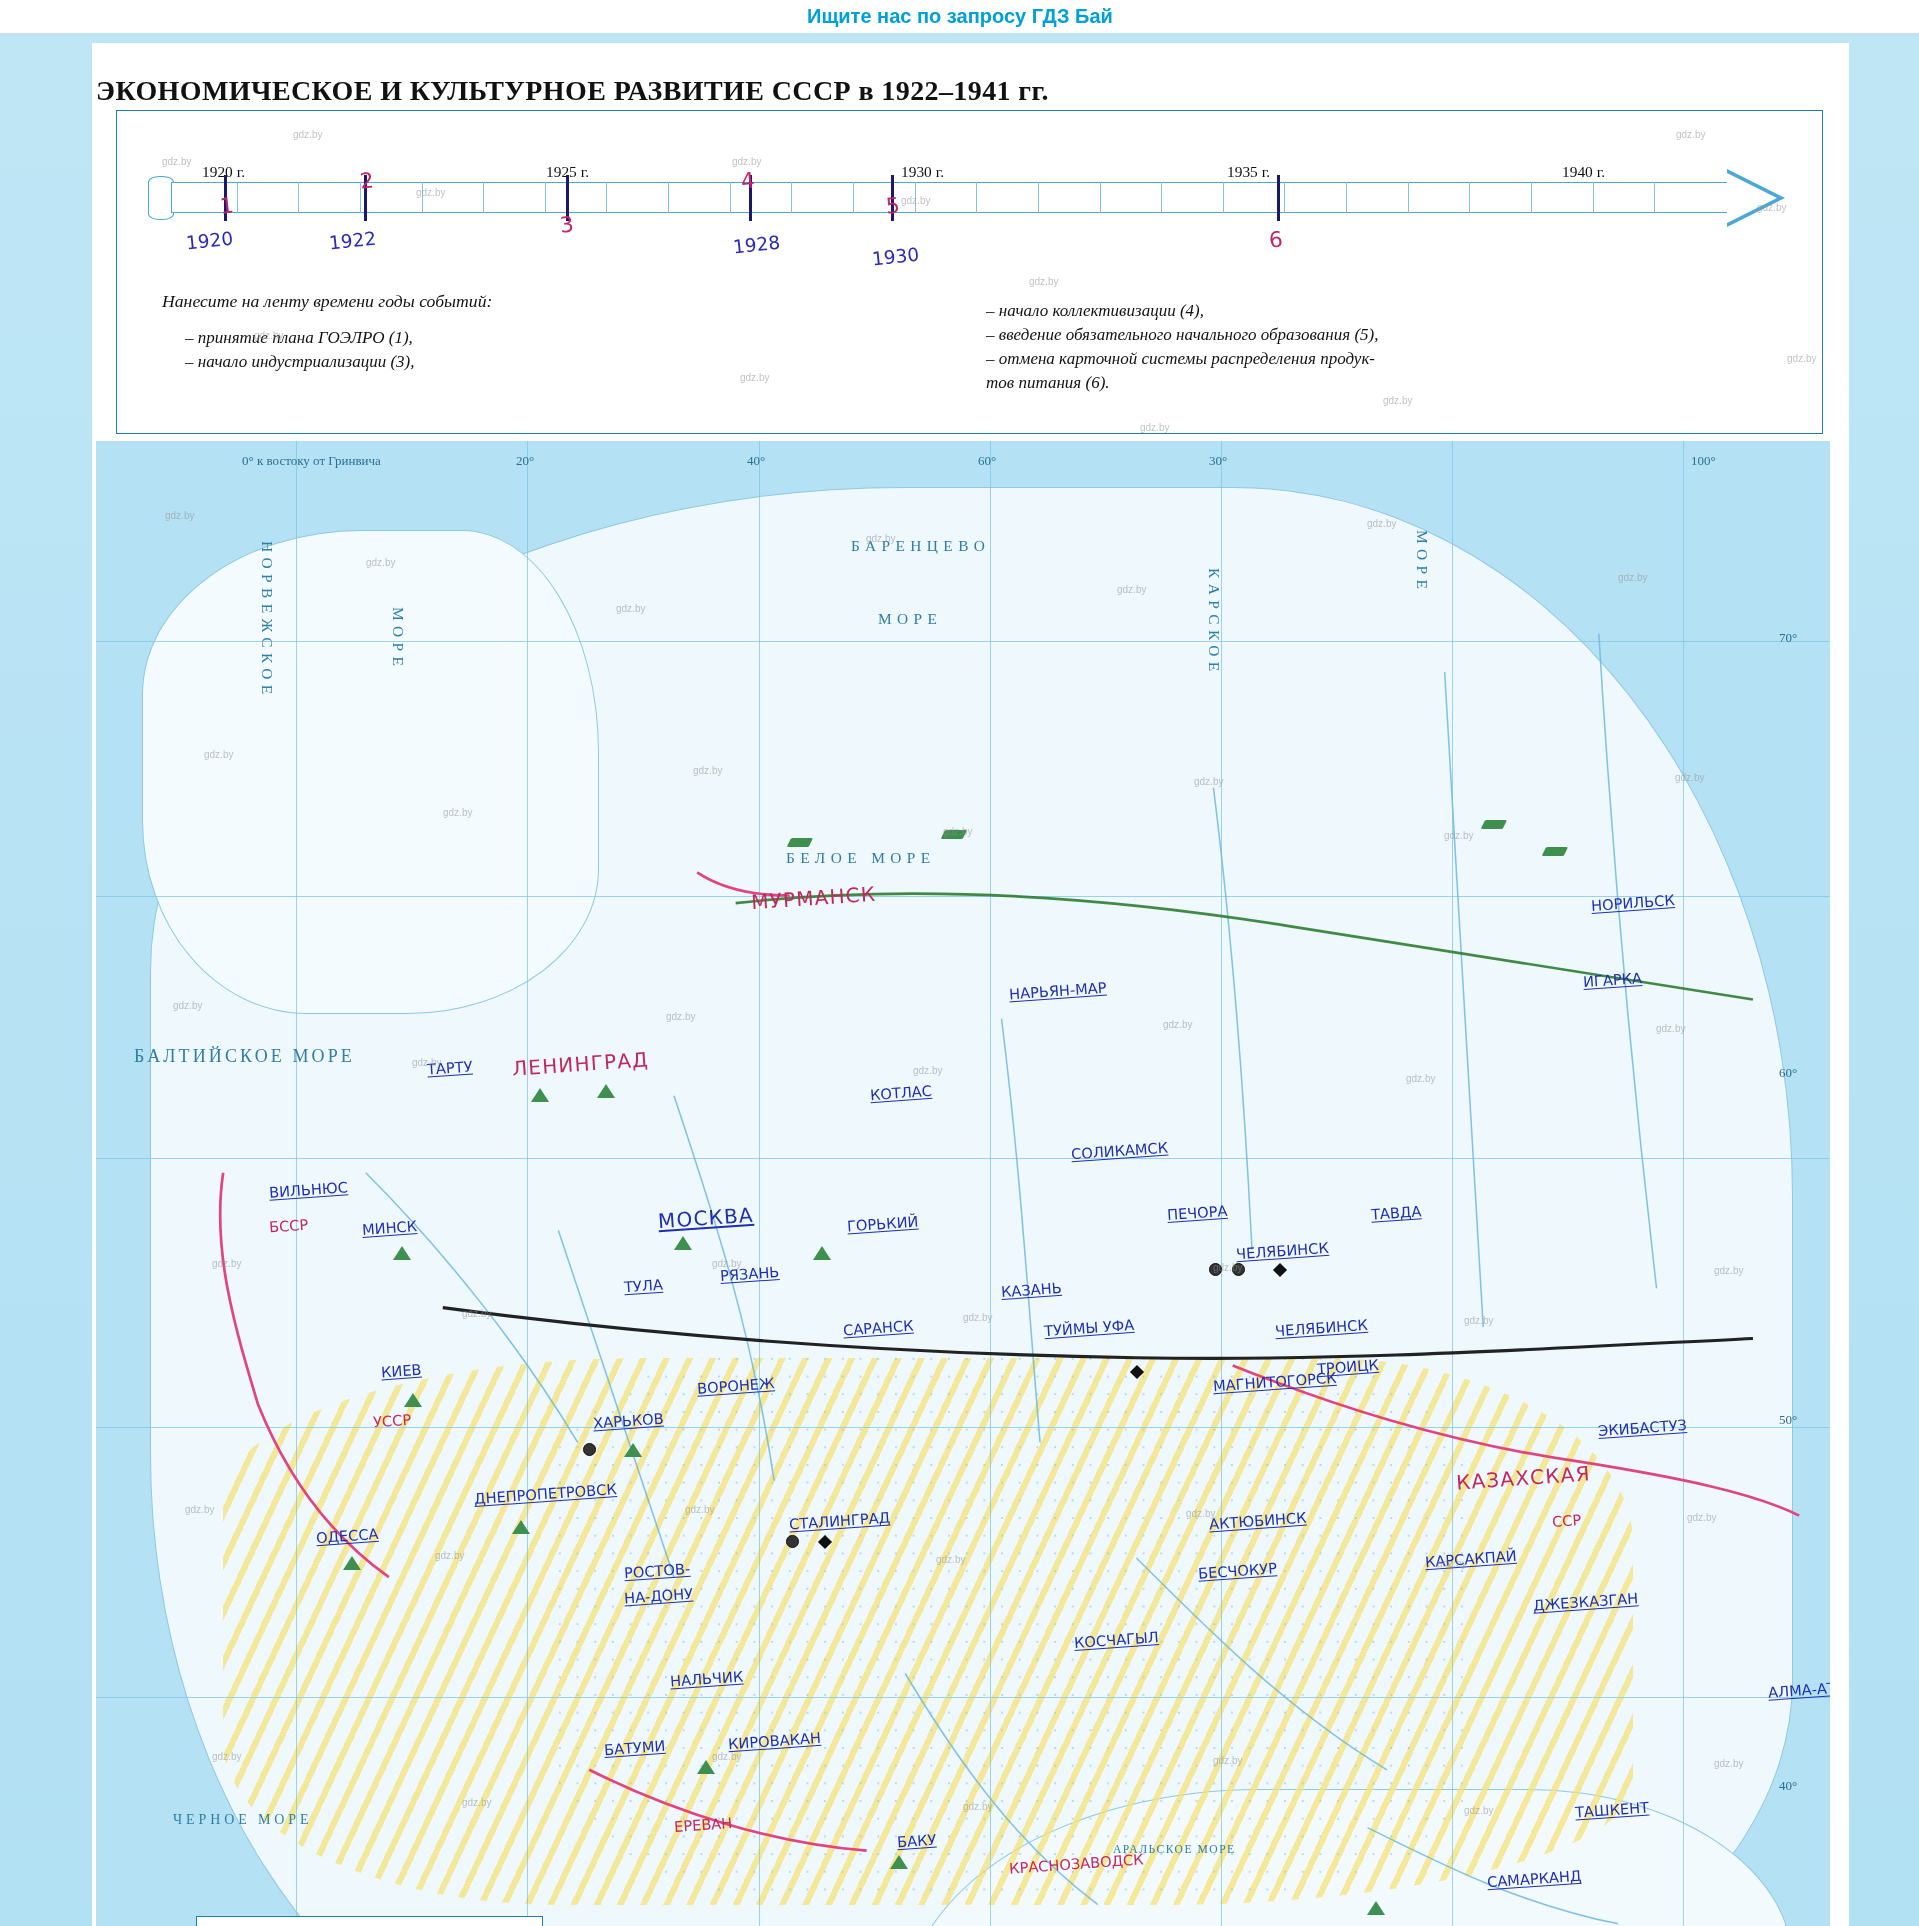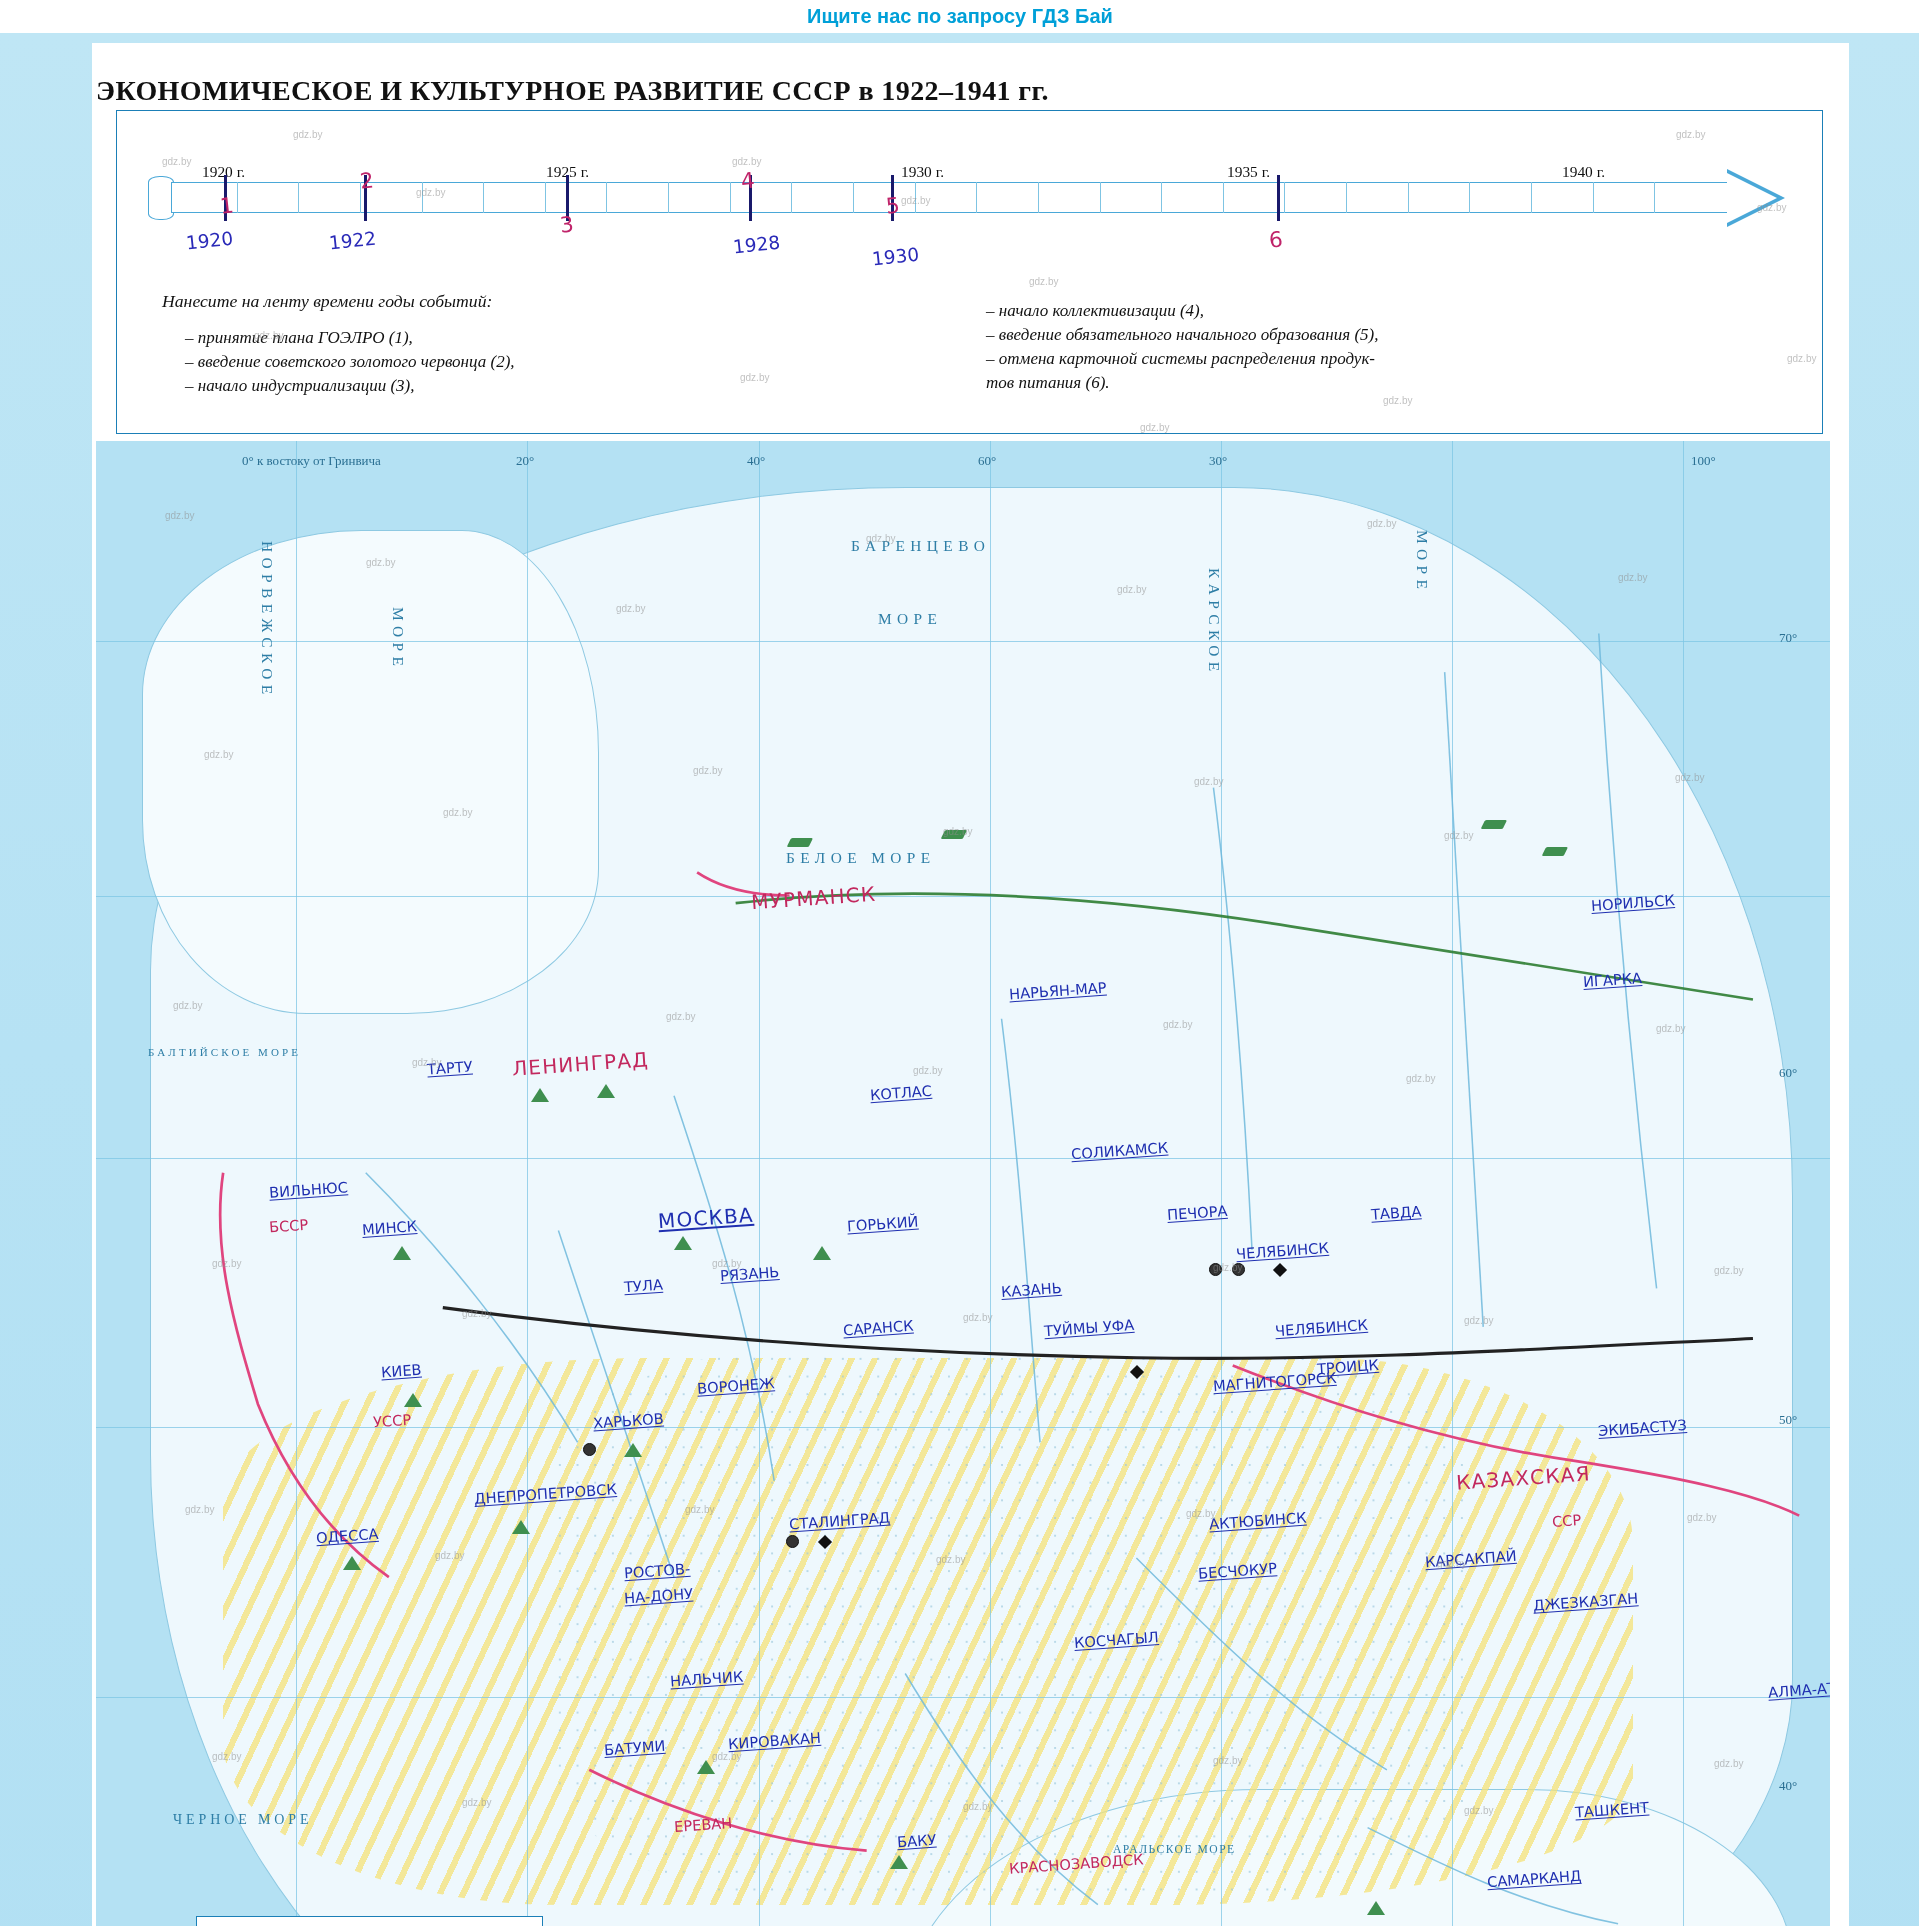--- a/index.html
+++ b/index.html
@@ -391,21 +391,20 @@
     <div class="hw hw-blue" style="left:69px; top:119px; font-size:18.5px;">1920</div>
     <div class="hw hw-blue" style="left:212px; top:119px; font-size:18.5px;">1922</div>
     <div class="hw hw-blue" style="left:616px; top:123px; font-size:18.5px;">1928</div>
     <div class="hw hw-blue" style="left:755px; top:135px; font-size:18.5px;">1930</div>
   </div>
 
   <div id="tl-instr">Нанесите на ленту времени годы событий:</div>
 
   <div id="tl-col-left" class="tl-col">
     <div>– принятие плана ГОЭЛРО (1),</div>
-    <div>– введение советского золотого червонца (2),</div>
     <div>– начало индустриализации (3),</div>
   </div>
   <div id="tl-col-right" class="tl-col">
     <div>– начало коллективизации (4),</div>
     <div>– введение обязательного начального образования (5),</div>
     <div>– отмена карточной системы распределения продук-</div>
     <div>   тов питания (6).</div>
   </div>
 
   <div id="map">
@@ -475,21 +474,21 @@
         </g>
       </svg>
 
       <div class="sea-label" style="left:755px; top:96px">БАРЕНЦЕВО</div>
       <div class="sea-label" style="left:782px; top:169px">МОРЕ</div>
       <div class="sea-label" style="left:1109px; top:127px; writing-mode:vertical-rl;">КАРСКОЕ</div>
       <div class="sea-label" style="left:1317px; top:89px; writing-mode:vertical-rl;">МОРЕ</div>
       <div class="sea-label" style="left:162px; top:100px; writing-mode:vertical-rl;">НОРВЕЖСКОЕ</div>
       <div class="sea-label" style="left:293px; top:166px; writing-mode:vertical-rl;">МОРЕ</div>
       <div class="sea-label" style="left:690px; top:408px">БЕЛОЕ МОРЕ</div>
-      <div class="sea-label" style="left:52px; top:605px; font-size:11px; letter-spacing:3.1px">БАЛТИЙСКОЕ МОРЕ</div>
+      <div class="sea-label" style="left:38px; top:605px; font-size:18px; letter-spacing:3.1px">БАЛТИЙСКОЕ МОРЕ</div>
       <div class="sea-label" style="left:77px; top:1371px; font-size:14px; letter-spacing:3.9px">ЧЕРНОЕ  МОРЕ</div>
       <div class="sea-label" style="left:1017px; top:1402px; font-size:11.6px; letter-spacing:1.5px">АРАЛЬСКОЕ МОРЕ</div>
 
       <div class="city red big" style="left:655px; top:445px">МУРМАНСК</div>
       <div class="city" style="left:1495px; top:453px">НОРИЛЬСК</div>
       <div class="city" style="left:1487px; top:530px">ИГАРКА</div>
       <div class="city" style="left:913px; top:541px">НАРЬЯН-МАР</div>
       <div class="city" style="left:331px;  top:618px">ТАРТУ</div>
       <div class="city red big" style="left:416px; top:611px">ЛЕНИНГРАД</div>
       <div class="city" style="left:774px; top:643px">КОТЛАС</div>

